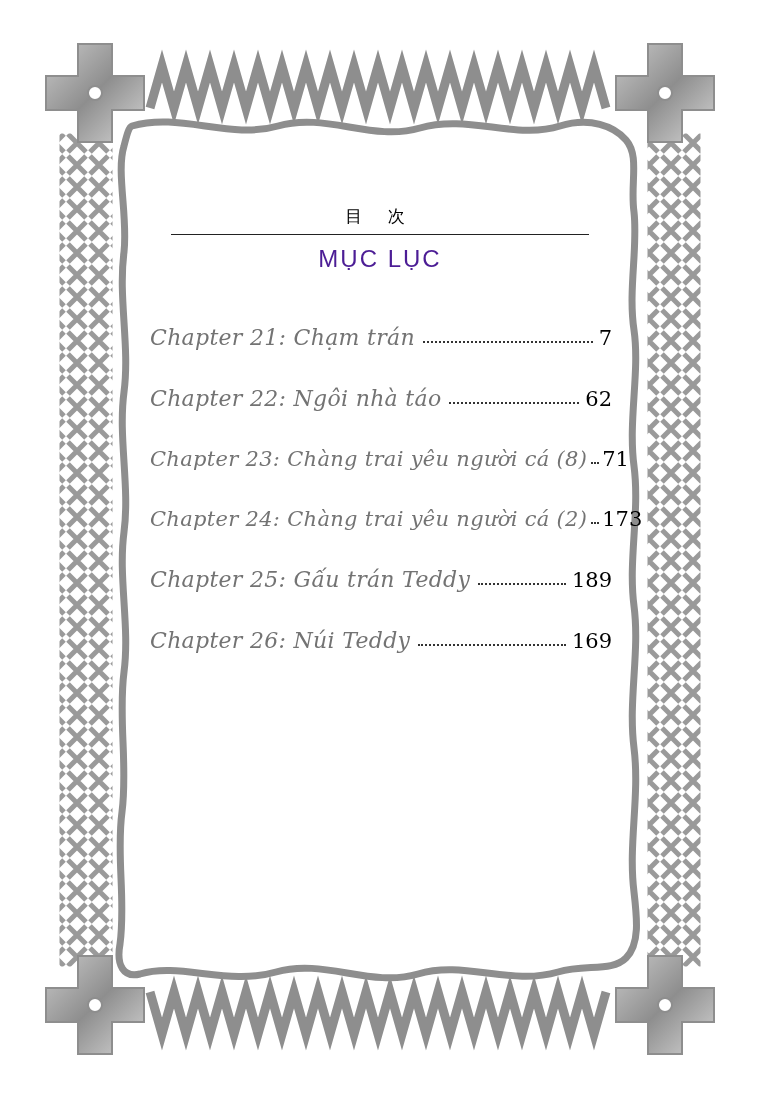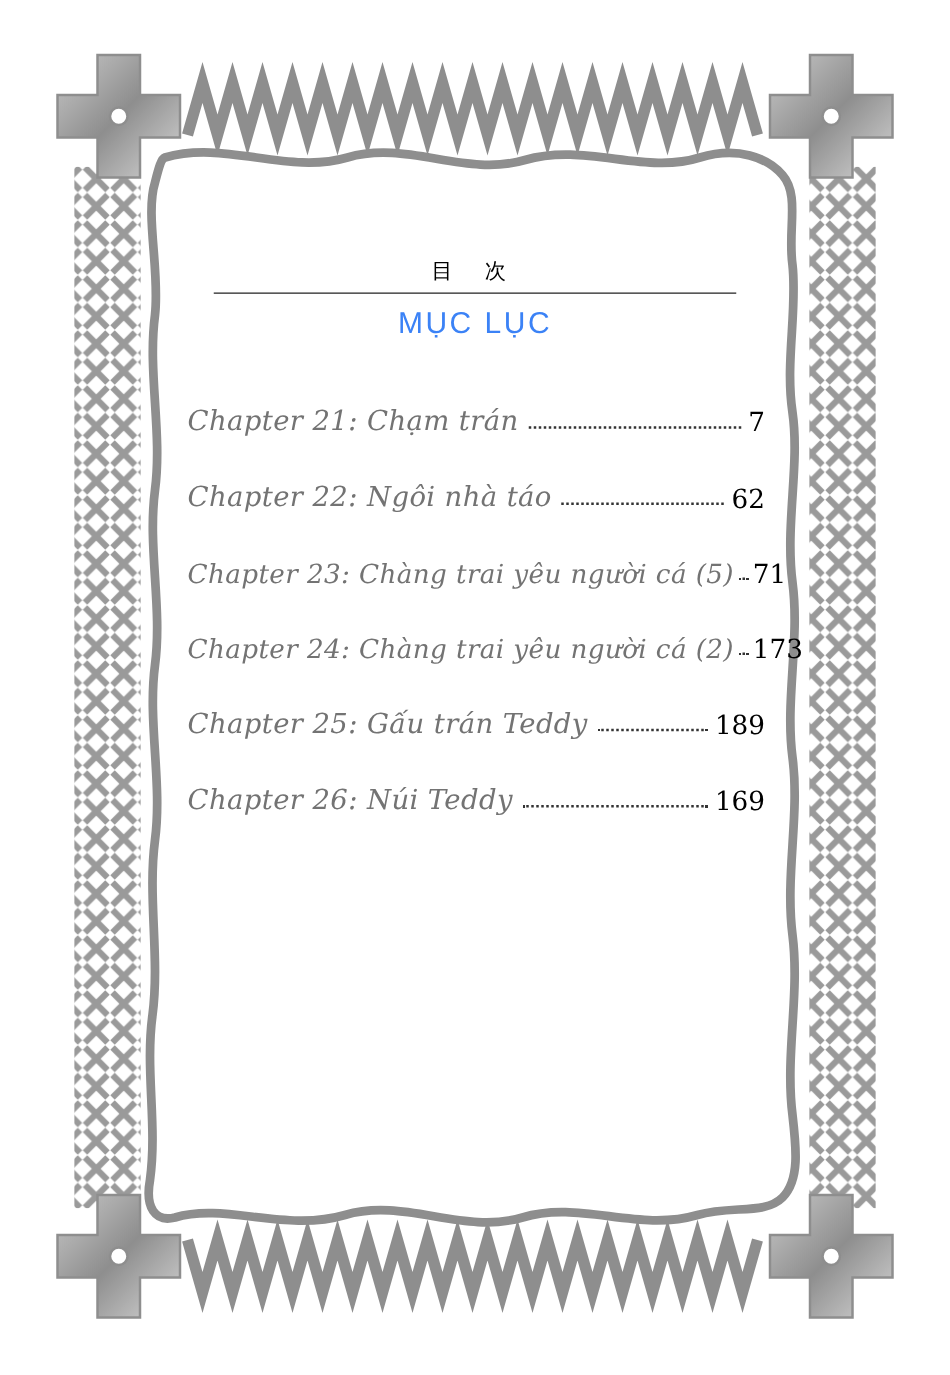--- a/index.html
+++ b/index.html
@@ -56,21 +56,21 @@
     width: 418px;
     height: 1px;
     background: #222;
     margin: 0 auto;
   }
   .toc-title-vi {
     display: block;
     font-family: "Liberation Sans", sans-serif;
     font-size: 24px;
     letter-spacing: 2px;
-    color: #3b82f6;
+    color: #4c1d95;
     margin-top: 10px;
   }
 
   .toc-list {
     margin-top: 52px;
     padding: 0 18px 0 20px;
   }
 
   .toc-row {
     display: flex;
@@ -212,21 +212,21 @@
         <span class="toc-page">7</span>
       </div>
 
       <div class="toc-row">
         <span class="toc-label">Chapter 22: Ngôi nhà táo</span>
         <span class="toc-dots"></span>
         <span class="toc-page">62</span>
       </div>
 
       <div class="toc-row long tight">
-        <span class="toc-label">Chapter 23: Chàng trai yêu người cá (5)</span>
+        <span class="toc-label">Chapter 23: Chàng trai yêu người cá (8)</span>
         <span class="toc-dots"></span>
         <span class="toc-page">71</span>
       </div>
 
       <div class="toc-row long tight">
         <span class="toc-label">Chapter 24: Chàng trai yêu người cá (2)</span>
         <span class="toc-dots"></span>
         <span class="toc-page">173</span>
       </div>
 

